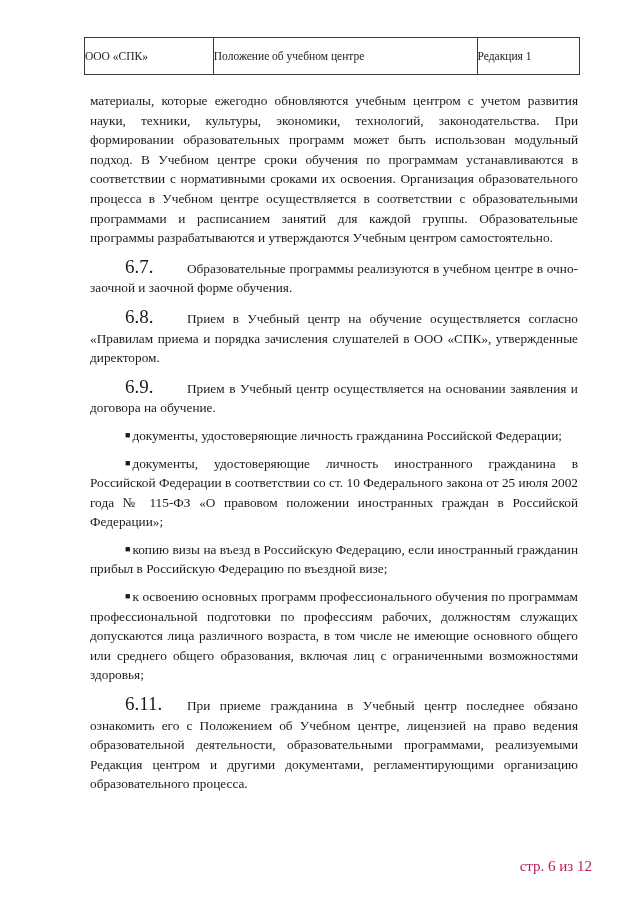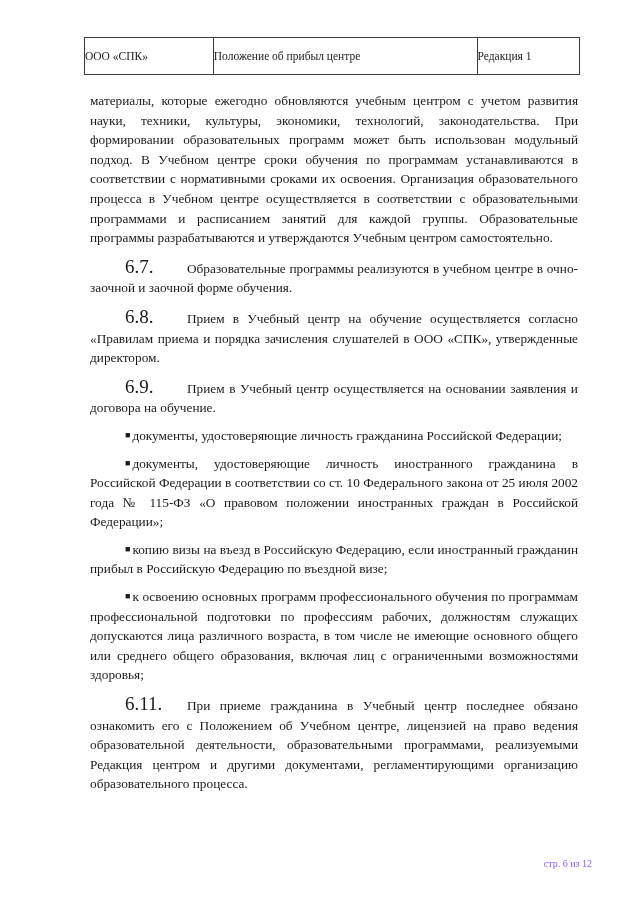--- a/index.html
+++ b/index.html
@@ -66,32 +66,32 @@
     font-size: 9px;
     vertical-align: 2px;
     margin-right: 2px;
   }
   .footer {
     position: absolute;
     left: 500px;
     top: 858px;
     width: 92px;
     text-align: right;
-    font-size: 10px;
-    color: #8b5cf6;
+    font-size: 15px;
+    color: #be185d;
   }
 </style>
 </head>
 <body>
 
 <table class="header-table">
   <tbody>
       <tr>
     <td class="c1">ООО «СПК»</td>
-    <td class="c2">Положение об прибыл центре</td>
+    <td class="c2">Положение об учебном центре</td>
     <td class="c3">Редакция 1</td>
   </tr>
 </tbody>
   </table>
 
 <div class="body-text">
   <p>материалы, которые ежегодно обновляются учебным центром с учетом развития науки, техники, культуры, экономики, технологий, законодательства. При формировании образовательных программ может быть использован модульный подход. В Учебном центре сроки обучения по программам устанавливаются в соответствии с нормативными сроками их освоения. Организация образовательного процесса в Учебном центре осуществляется в соответствии с образовательными программами и расписанием занятий для каждой группы. Образовательные программы разрабатываются и утверждаются Учебным центром самостоятельно.</p>
 
   <p class="para"><span class="para-num">6.7.</span><span>Образовательные программы реализуются в учебном центре в очно-заочной и заочной форме обучения.</span></p>
 

